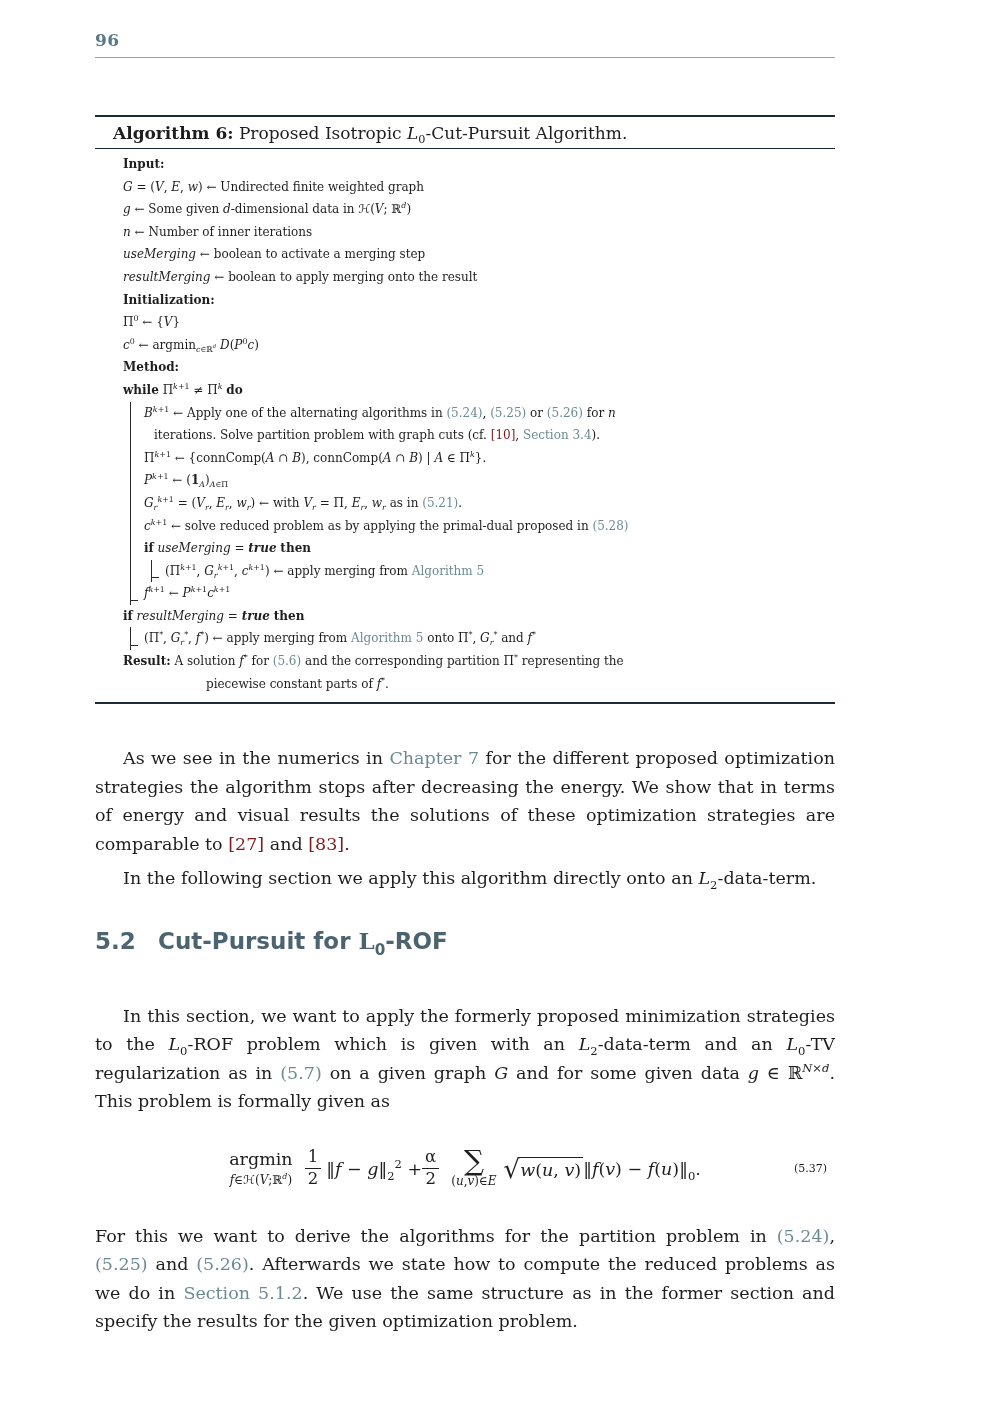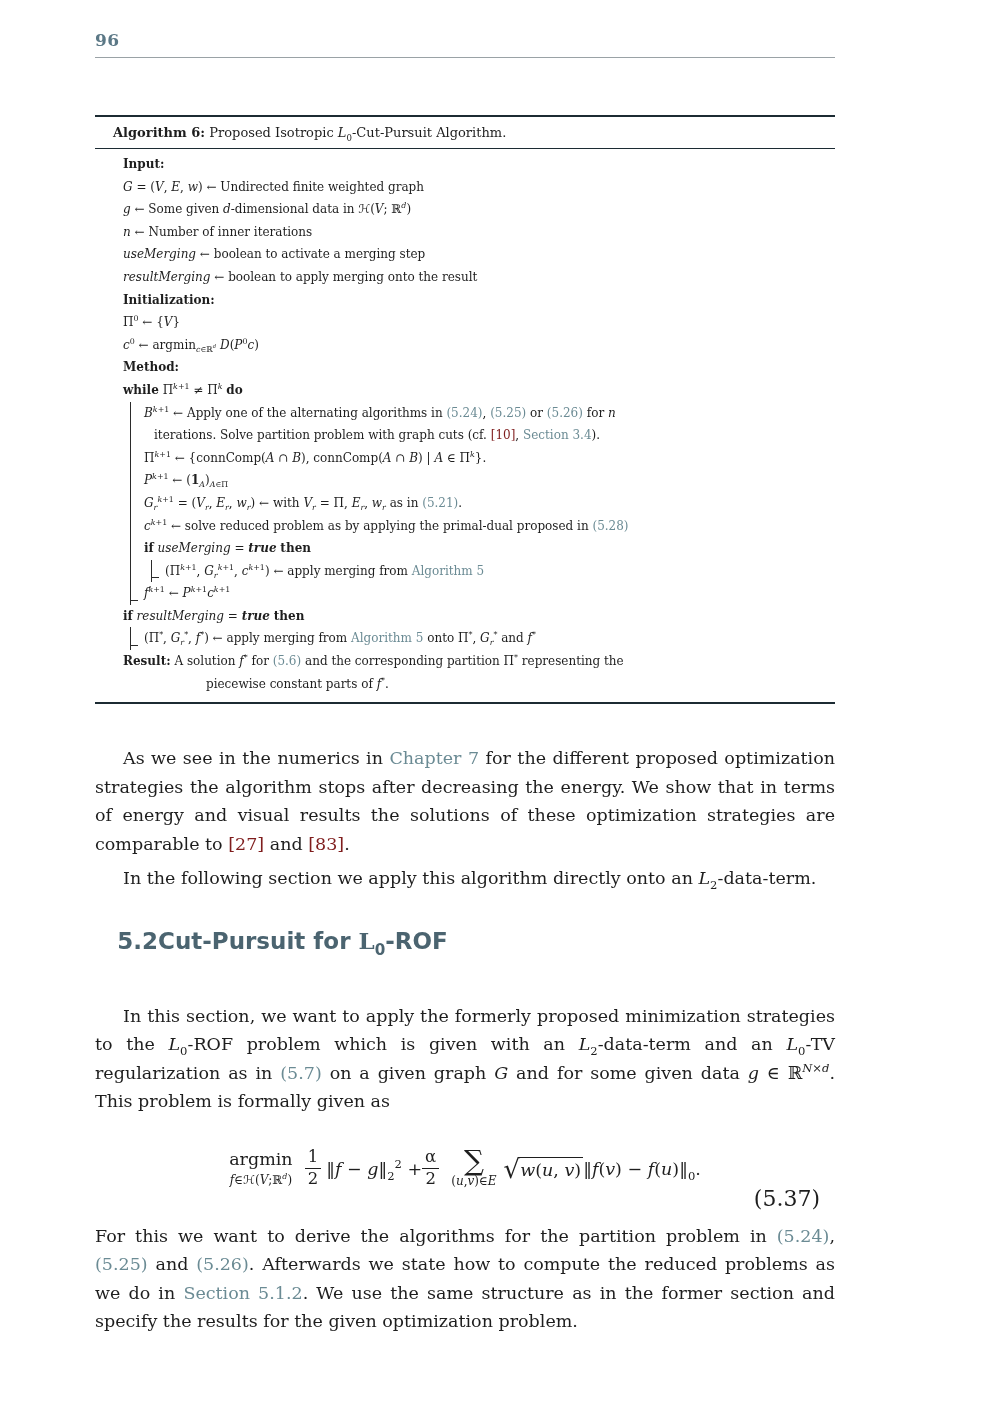--- a/index.html
+++ b/index.html
@@ -20,21 +20,21 @@
     border: none; border-top: 1px solid #9aa2a6; margin: 7px 0 0 0; height: 0;
   }
 
   
   .alg-box {
     margin-top: 57px;
     border-top: 2.5px solid #1c2b33;
     border-bottom: 2.5px solid #1c2b33;
   }
   .alg-caption {
-    font-size: 13px; line-height: 22px;
+    font-size: 17px; line-height: 22px;
     padding: 5px 0 4px 18px;
     border-bottom: 1.5px solid #1c2b33;
   }
   .alg-body {
     font-size: 12px; line-height: 22.6px;
     padding: 4px 6px 7px 28px;
   }
   .alg-line { white-space: nowrap; }
   .alg-line.cont { padding-left: 10px; }
   .alg-block {
@@ -66,35 +66,34 @@
   .p-numerics  { margin-top: 40px; }
   .p-following { margin-top: 6px; }
   .p-intro     { margin-top: 48px; }
   .p-derive    { margin-top: 22px; }
 
   
   .section-heading {
     margin-top: 34px;
     display: flex; align-items: baseline;
     font-family: "DejaVu Sans", "Liberation Sans", sans-serif;
-    font-weight: bold; font-size: 23px; color: #4b6470; text-align: right;
+    font-weight: bold; font-size: 23px; color: #4b6470;
   }
   .section-heading .sec-num { width: 63px; }
   .mathbf { font-family: "DejaVu Serif", serif; font-weight: bold; }
 
   
   .equation {
     position: relative; margin: 24px 0 24px 0;
     display: flex; align-items: center; justify-content: center;
     font-size: 17.5px; line-height: 1.15; min-height: 58px;
   }
   .eq-tag {
-    position: absolute; right: 15px; top: 50%; transform: translateY(-50%);
-    font-size: 22px;
-    margin-top: 30px;
+    position: absolute; right: 8px; top: 50%; transform: translateY(-50%);
+    font-size: 11px;
   }
   .argmin { display: inline-flex; flex-direction: column; align-items: center; margin-right: 12px; }
   .argmin .op { font-size: 17.5px; }
   .argmin .under { font-size: 12px; margin-top: 5px; white-space: nowrap; }
   .frac { display: inline-flex; flex-direction: column; align-items: center; vertical-align: middle; margin: 0 5px 0 0; font-size: 16.5px; }
   .frac .num { padding: 0 3px 1px 3px; }
   .frac .den { border-top: 1px solid #1e1e1e; padding: 1px 3px 0 3px; }
   .bigsum { display: inline-flex; flex-direction: column; align-items: center; margin: 0 7px; }
   .bigsum .sign { font-size: 28px; line-height: 26px; }
   .bigsum .under { font-size: 12px; margin-top: 1px; white-space: nowrap; }

